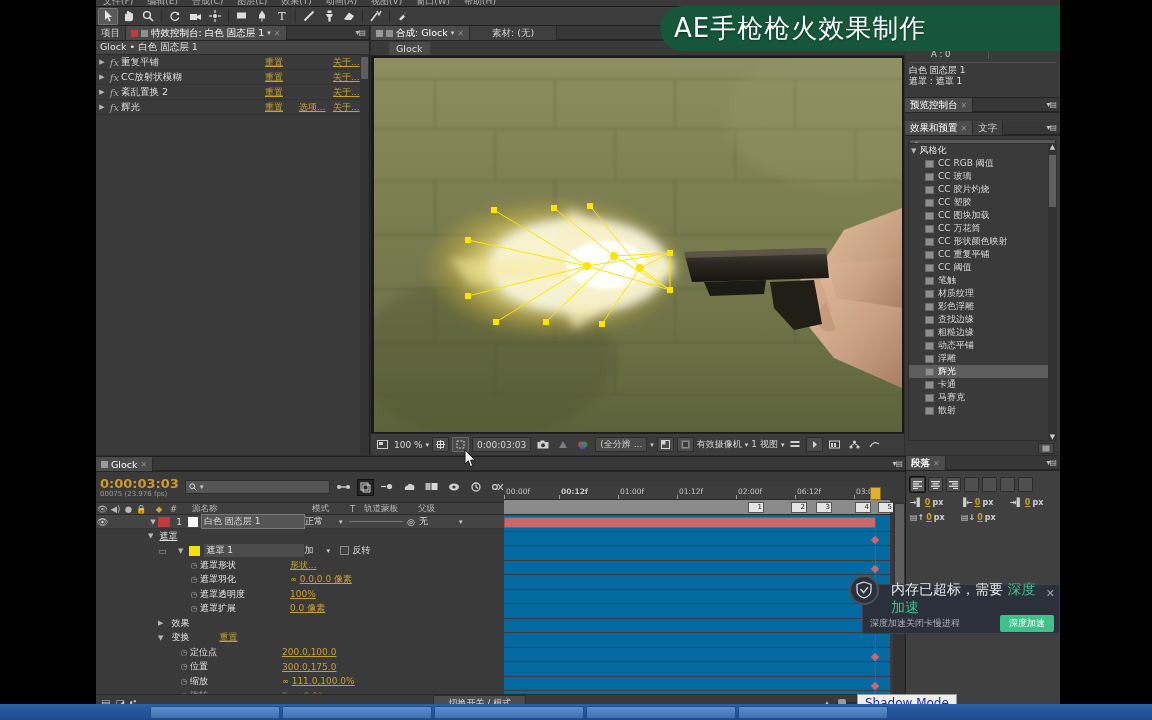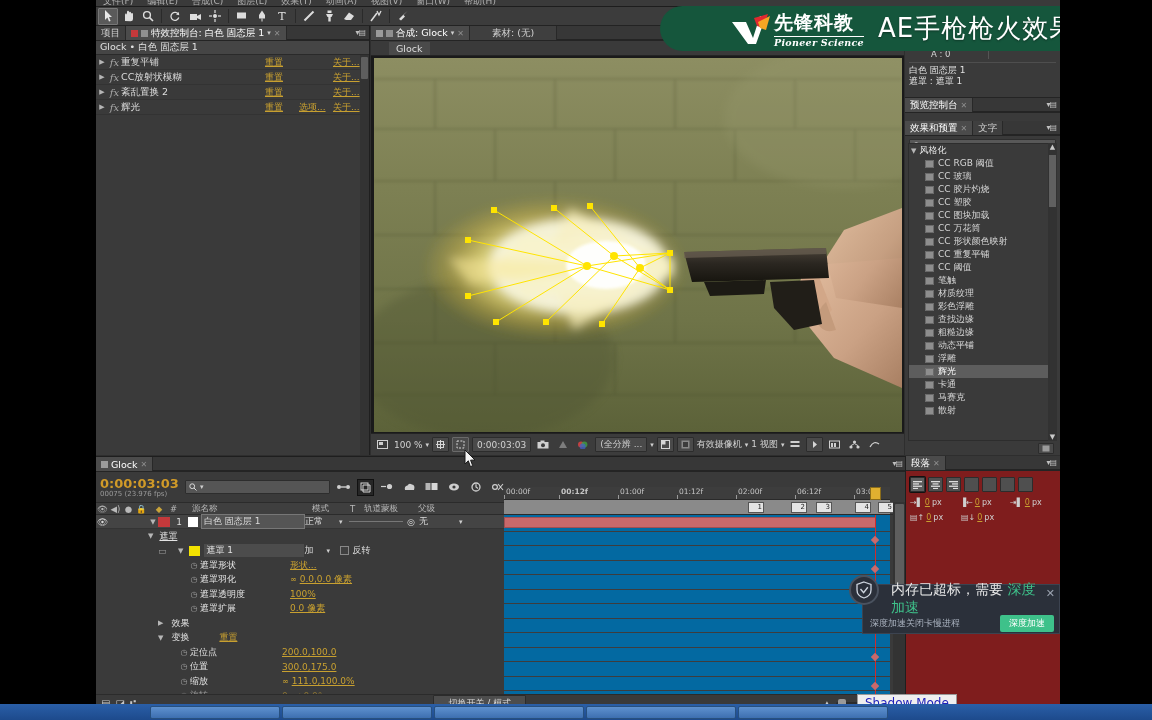--- a/index.html
+++ b/index.html
@@ -147,22 +147,22 @@
   #cti { position:absolute; top:0; bottom:0; width:1px; background:#d02b2b; }
   #ctihead { position:absolute; top:-28px; left:-5px; width:11px; height:13px; background:#e0b030;
              border:1px solid #8a6c1b; }
   .kfmark { position:absolute; width:6px; height:6px; background:#c9696b; transform:rotate(45deg); }
   #tlfoot { position:absolute; left:0; bottom:0; width:810px; height:18px; background:#3a3a3a;
             border-top:1px solid #2b2b2b; display:flex; align-items:center; padding:0 5px; gap:5px; }
   .togglebtn { background:#4d4d4d; border:1px solid #2b2b2b; font-size:9px; color:#dcdcdc;
                padding:1px 14px; border-radius:1px; }
 
   
-  #paragraph { position:absolute; left:809px; top:456px; width:155px; height:256px; background:#7f1d1d;
-               border-left:1px solid #1f1f1f; }
+  #paragraph { position:absolute; left:809px; top:456px; width:155px; height:256px; background:#404040;
+               border-left:1px solid #1f1f1f;font-weight:bold; }
   .alignrow { display:flex; gap:3px; padding:6px 4px 0 4px; }
   .alignbtn { width:15px; height:15px; background:#4f4f4f; border:1px solid #2c2c2c; border-radius:1px;
               display:flex; align-items:center; justify-content:center; }
   .alignbtn.sel { box-shadow:0 0 0 1px #111; background:#5c5c5c; }
   .indrow { display:flex; padding:6px 4px 0 4px; gap:4px; }
   .indcell { display:flex; align-items:center; gap:2px; width:47px; font-size:8px; color:#cfcfcf; }
   .indval { color:#c8a030; text-decoration:underline; font-size:8px; }
 
   
   #banner { position:absolute; right:0; top:6px; width:492px; height:45px; background:#15563c;
@@ -1072,31 +1072,20 @@
         <div class="indcell">
           <span>▤↓</span>
           <span class="indval">0</span>
           <span>px</span>
         </div>
       </div>
     </div>
   </div>
 
   <div id="banner">
-    <div class="logowrap">
-      <svg width="44" height="34" viewBox="0 0 44 34">
-        <path d="M2 10 L16 10 L23 26 L30 4 L36 4 L26 32 L18 32 Z" fill="#ffffff"></path>
-        <path d="M24 6 L38 2 L33 16 L27 14 Z" fill="#e0292f"></path>
-        <path d="M28 10 L40 4 L36 18 L30 16 Z" fill="#f5a623"></path>
-      </svg>
-      <div class="logotext">
-        <div class="cn">先锋科教</div>
-        <div class="en">Pioneer Science</div>
-      </div>
-    </div>
     <div id="bannertitle">AE手枪枪火效果制作</div>
   </div>
 
   <div id="notify">
     <div id="shieldbadge">
       <svg width="18" height="18" viewBox="0 0 18 18">
           <path d="M9 1 L16 3.5 L16 9 Q16 15 9 17 Q2 15 2 9 L2 3.5 Z" fill="none" stroke="#cfd6e0" stroke-width="1.3"></path>
           <path d="M5.5 8 L8.6 11.6 L12.8 6.2" fill="none" stroke="#cfd6e0" stroke-width="1.4"></path>
         </svg>
     </div>

